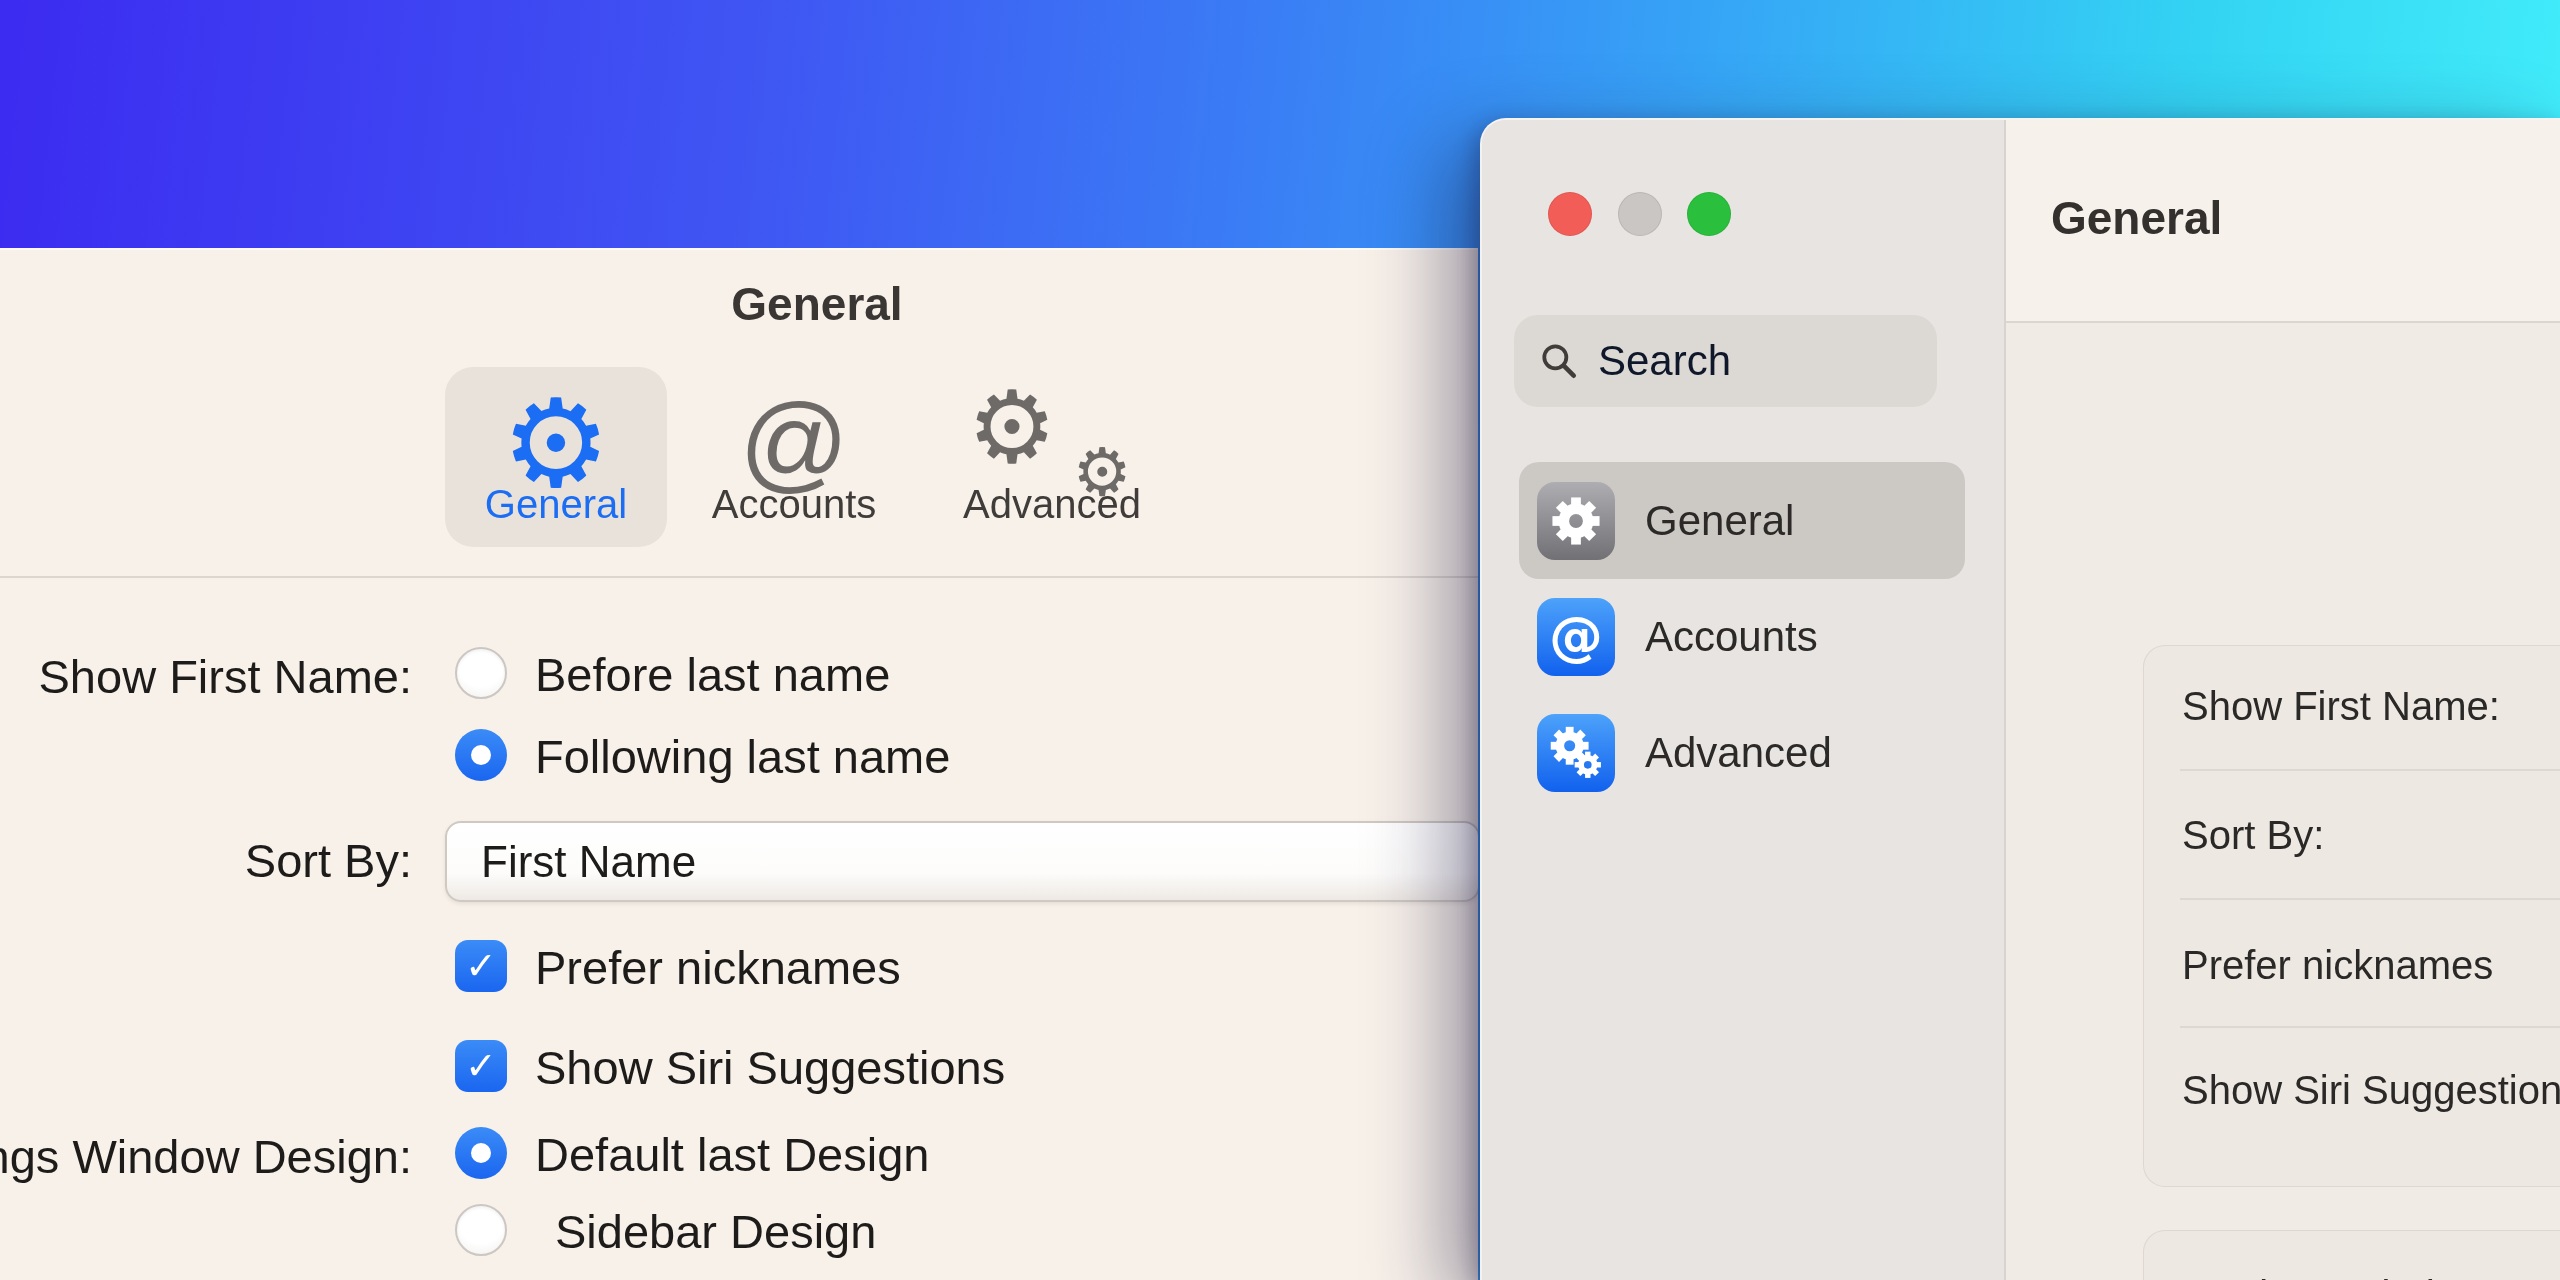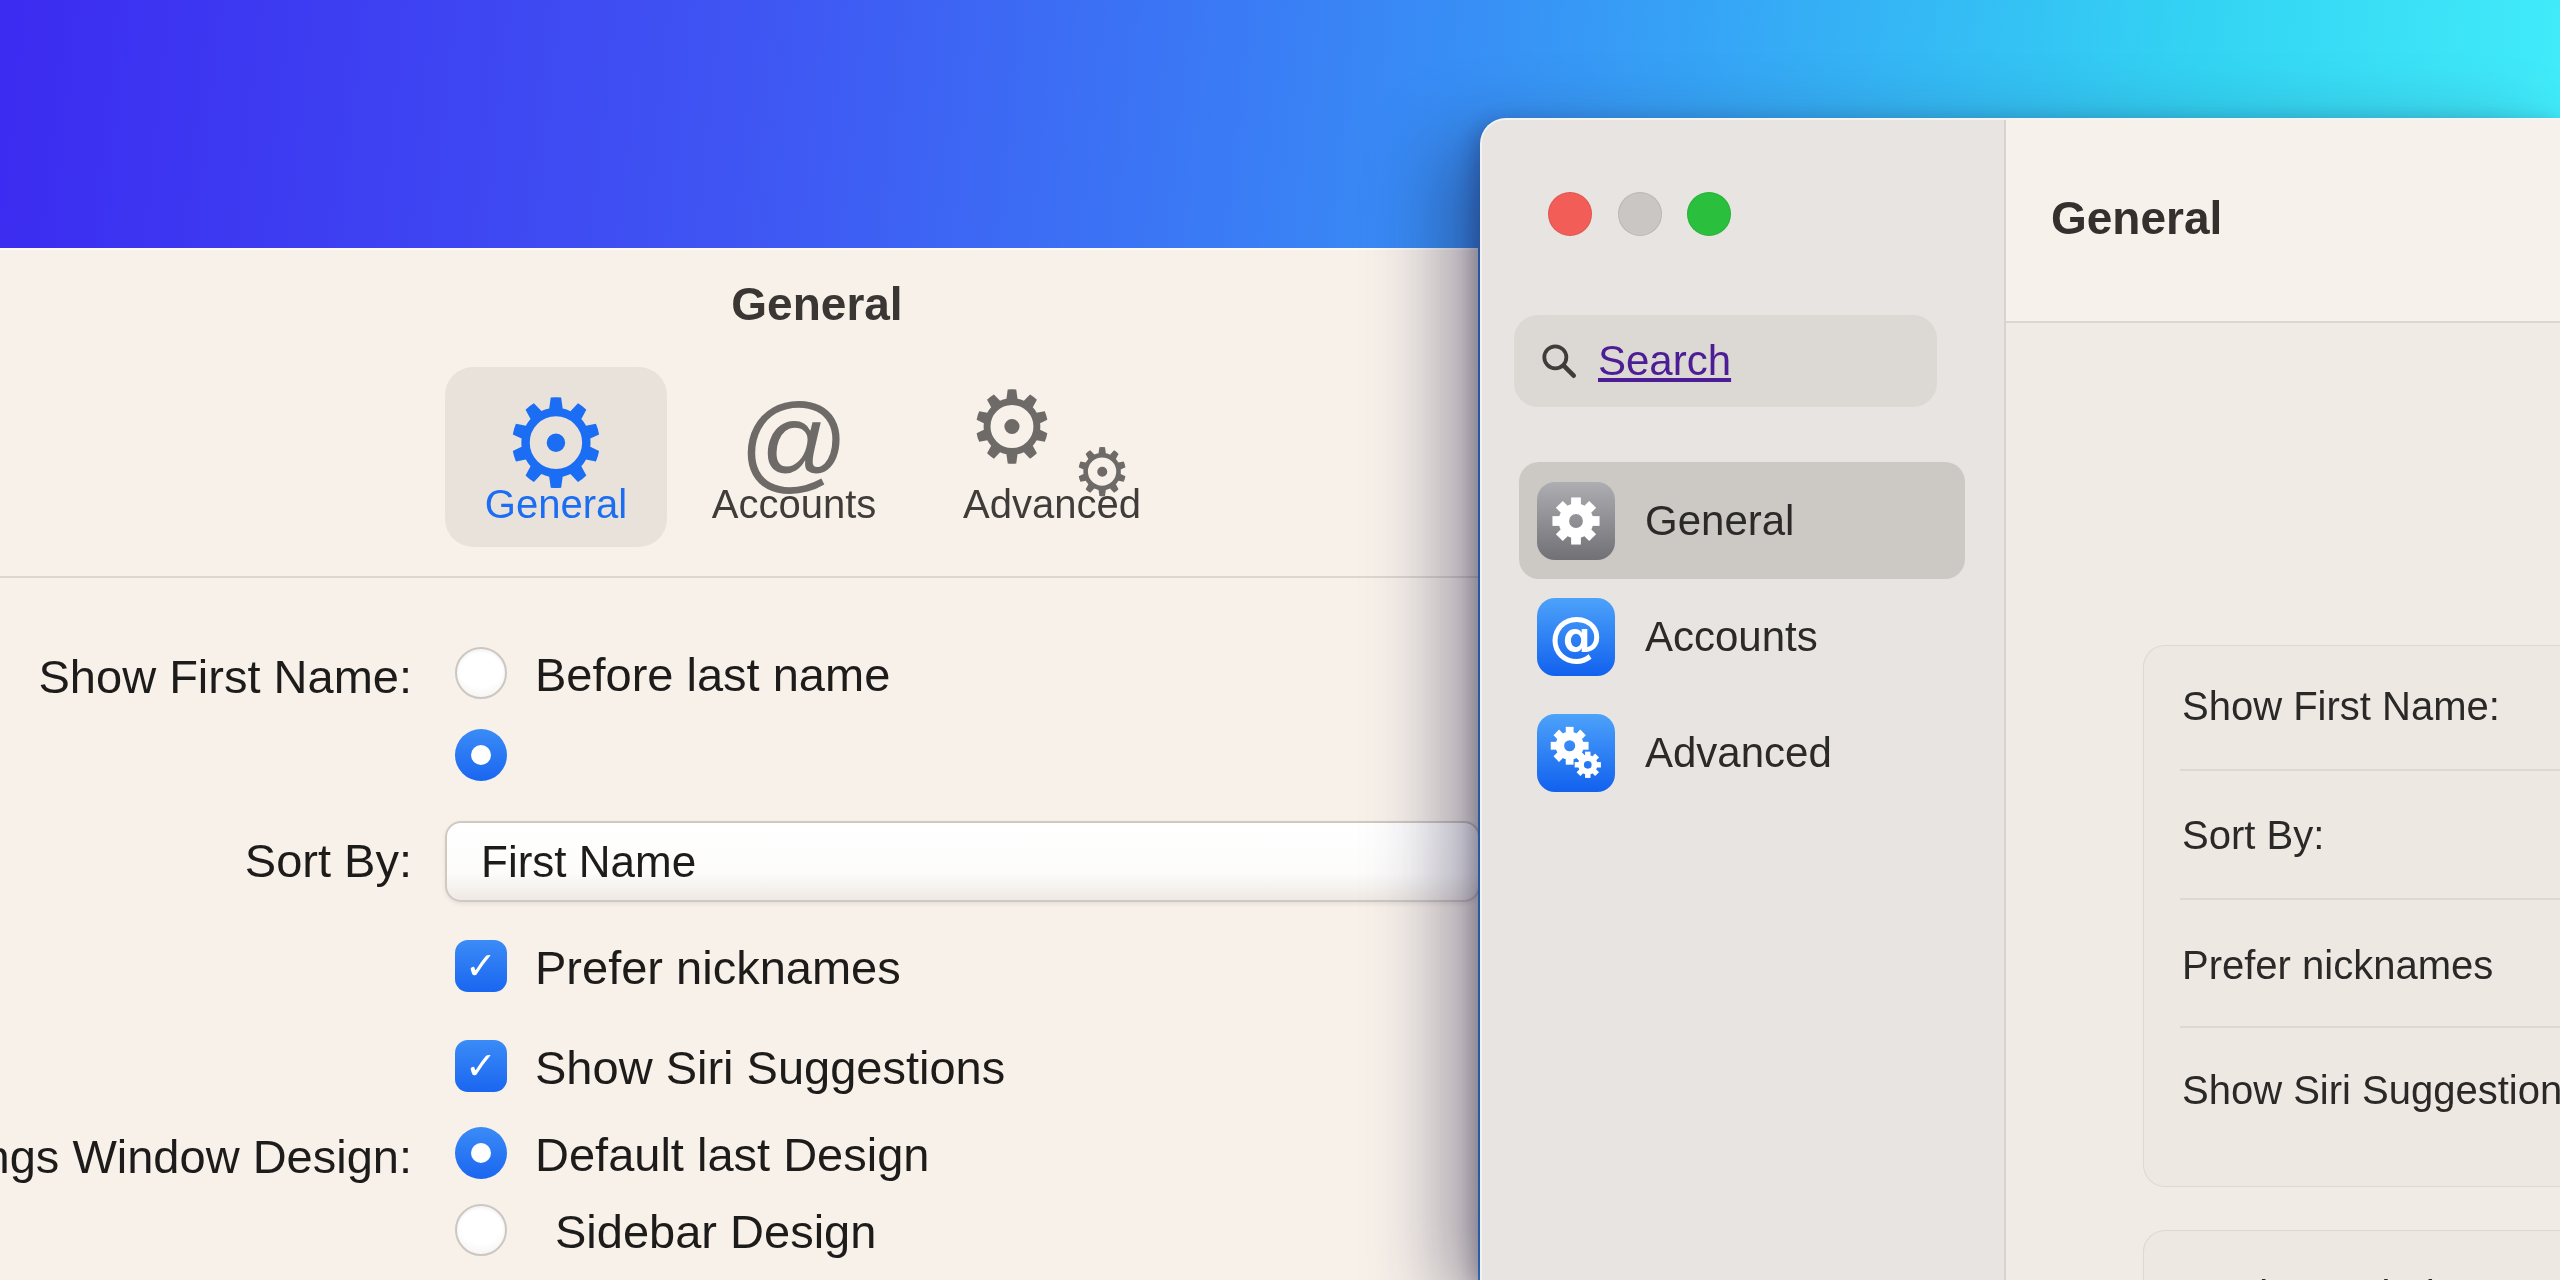--- a/index.html
+++ b/index.html
@@ -44,21 +44,21 @@
   
   .new-window{position:absolute;left:1480px;top:118px;width:1080px;height:1162px;
     border-radius:26px 0 0 0;overflow:hidden;background:#e8e4e1;
     border-top:2px solid rgba(255,255,255,.6);border-left:2px solid rgba(255,255,255,.5);
     box-shadow:-34px 24px 80px rgba(25,18,60,.42),-6px 6px 20px rgba(25,18,60,.28);}
   .sidebar{position:absolute;left:0;top:0;width:522px;height:100%;background:#e8e4e1;}
   .traffic{position:absolute;top:72px;width:44px;height:44px;border-radius:50%;
     box-shadow:inset 0 0 0 1px rgba(0,0,0,.08);}
   .search-field{position:absolute;left:32px;top:195px;width:423px;height:92px;border-radius:24px;
     background:#dcd8d4;display:flex;align-items:center;padding-left:24px;gap:18px;box-sizing:border-box;}
-  .search-ph{font-size:42px;color:#4c1d95;text-decoration:underline;}
+  .search-ph{font-size:42px;color:#0f172a;}
   .side-row{position:absolute;left:37px;width:446px;height:117px;border-radius:20px;
     display:flex;align-items:center;padding-left:18px;gap:30px;box-sizing:border-box;}
   .side-row.selected{background:#ccc8c4;}
   .side-label{font-size:42px;color:#2b2a28;white-space:nowrap;}
   .icon-tile{width:78px;height:78px;border-radius:18px;flex:0 0 auto;
     display:flex;align-items:center;justify-content:center;}
   .tile-gray{background:linear-gradient(#aeaeb2,#707075);}
   .tile-blue{background:linear-gradient(#4da2fa,#1161ee);}
   .at-glyph{color:#fff;font-size:54px;font-weight:600;font-family:"DejaVu Sans",sans-serif;line-height:1;}
 
@@ -126,20 +126,21 @@
 
     <div class="toolbar-divider"></div>
 
     <div class="form-label" style="top:399px;">Show First Name:</div>
     <div class="ctl-row" style="top:397px;">
       <span class="radio off"></span>
       <span class="txt">Before last name</span>
     </div>
     <div class="ctl-row" style="top:479px;">
       <span class="radio on"></span>
+      <span class="txt">Following last name</span>
     </div>
 
     <div class="form-label" style="top:583px;">Sort By:</div>
     <div class="dropdown">
       <span>First Name</span>
     </div>
 
     <div class="ctl-row" style="top:690px;">
       <span class="checkbox">✓</span>
       <span class="txt">Prefer nicknames</span>

